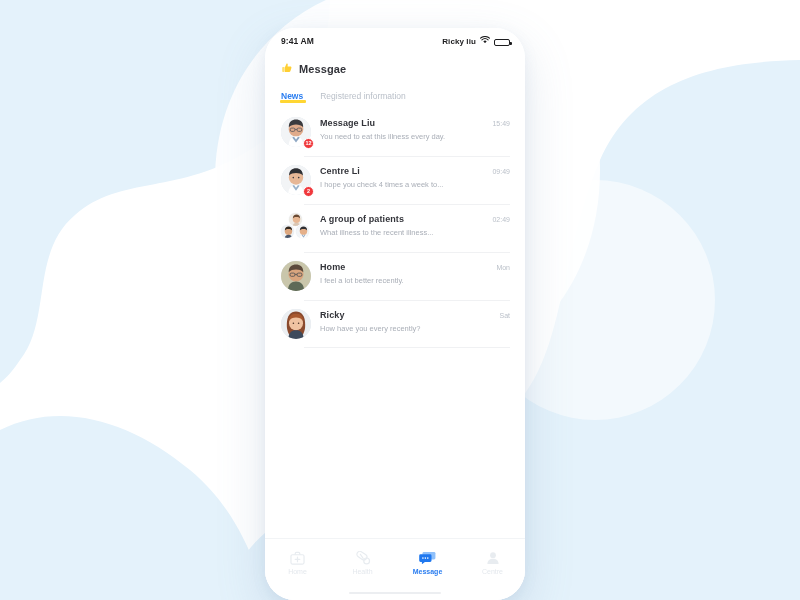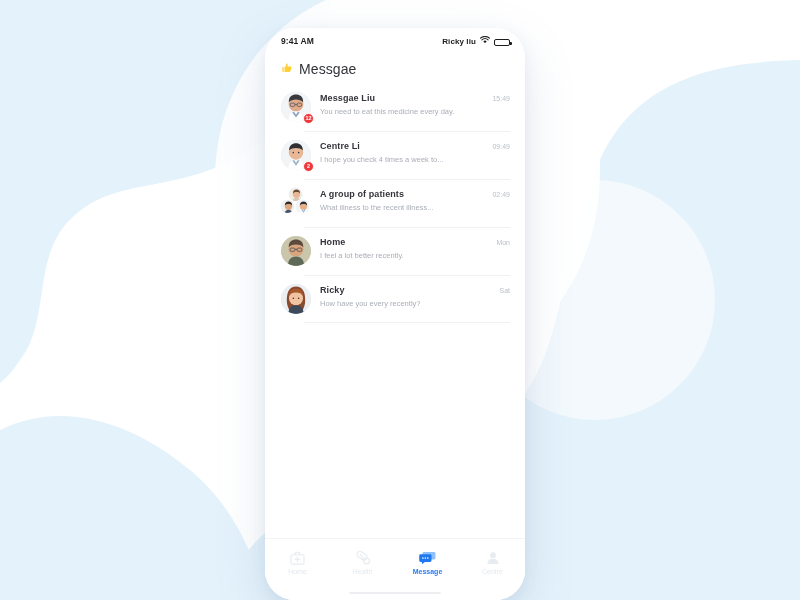--- a/index.html
+++ b/index.html
@@ -47,21 +47,21 @@
     content:""; position:absolute; right:-2.5px; top:2px;
     width:1.5px; height:3.5px; background:#1d1d1f; border-radius:0 1px 1px 0;
   }
   .battery-fill { height:100%; width:100%; background:#1d1d1f; border-radius:0.5px; }
 
   
   .app-title {
     display:flex; align-items:center; gap:6px;
     padding:6px 16px 5px 16px; flex:none;
   }
-  .title-text { font-size:14px; font-weight:normal; color:#33343a; letter-spacing:0.1px; }
+  .title-text { font-size:11px; font-weight:bold; color:#33343a; letter-spacing:0.1px; }
 
   
   .tabs { display:flex; align-items:flex-end; gap:17px; padding:2px 16px 5px 16px; flex:none; }
   .tab { position:relative; cursor:pointer; }
   .tab-label { font-size:8.5px; color:#b9bfc8; font-weight:normal; position:relative; z-index:2; }
   .tab.active .tab-label { color:#2a7df0; font-weight:bold; }
   .tab.active .tab-hl {
     position:absolute; left:-1px; right:-3px; bottom:0px; height:3.5px;
     background:#ffd633; border-radius:1px; z-index:1;
   }
@@ -183,20 +183,29 @@
         <svg width="12" height="12" viewBox="0 0 14 14">
           <path d="M4.6 6.0 L6.3 2.2 C6.6 1.5 7.8 1.6 7.9 2.5 L7.7 5.3 L10.9 5.3
                    C11.9 5.3 12.4 6.1 12.1 6.9 L11.0 10.6 C10.8 11.3 10.2 11.7 9.5 11.7
                    L4.6 11.7 Z" fill="#ffcf33"></path>
           <rect x="1.4" y="5.9" width="2.9" height="5.9" rx="0.9" fill="#ffdf6b"></rect>
         </svg>
       </span>
       <span class="title-text">Messgae</span>
     </div>
 
+    <div class="tabs">
+      <div class="tab active">
+        <span class="tab-hl"></span>
+        <span class="tab-label">News</span>
+      </div>
+      <div class="tab">
+        <span class="tab-label">Registered information</span>
+      </div>
+    </div>
 
     <div class="msglist">
 
       <div class="msgrow">
         <div class="avatar-wrap">
           <div class="avatar">
             <svg viewBox="0 0 30 30">
               <rect width="30" height="30" fill="#f2f4f6"></rect>
               <circle cx="15" cy="12" r="7.4" fill="#e0ab8b"></circle>
               <path d="M7.6 30 C7.6 22.6 10.7 19.6 15 19.6 C19.3 19.6 22.4 22.6 22.4 30 Z" fill="#ffffff"></path>
@@ -204,24 +213,24 @@
               <path d="M7.8 10.2 C7.8 4.6 11 2.6 15 2.6 C19 2.6 22.2 4.6 22.2 10.2 C20.6 8.4 17.8 7.6 15 7.6 C12.2 7.6 9.4 8.4 7.8 10.2 Z" fill="#3a3a3e"></path>
               <rect x="9.3" y="11.1" width="4.6" height="3.3" rx="1.3" fill="none" stroke="#55565c" stroke-width="0.8"></rect>
               <rect x="16.1" y="11.1" width="4.6" height="3.3" rx="1.3" fill="none" stroke="#55565c" stroke-width="0.8"></rect>
               <line x1="13.9" y1="12.4" x2="16.1" y2="12.4" stroke="#55565c" stroke-width="0.8"></line>
             </svg>
           </div>
           <span class="badge">12</span>
         </div>
         <div class="msgbody">
           <div class="msghead">
-            <span class="msgname">Messgae Liu</span>
+            <span class="msgname">Message Liu</span>
             <span class="msgtime">15:49</span>
           </div>
-          <div class="msgprev">You need to eat this medicine every day.</div>
+          <div class="msgprev">You need to eat this illness every day.</div>
         </div>
       </div>
 
       <div class="msgrow">
         <div class="avatar-wrap">
           <div class="avatar">
             <svg viewBox="0 0 30 30">
               <rect width="30" height="30" fill="#f2f4f6"></rect>
               <circle cx="15" cy="12.5" r="7.2" fill="#e7b796"></circle>
               <path d="M7.2 30 C7.2 22.8 10.6 20 15 20 C19.4 20 22.8 22.8 22.8 30 Z" fill="#ffffff"></path>

